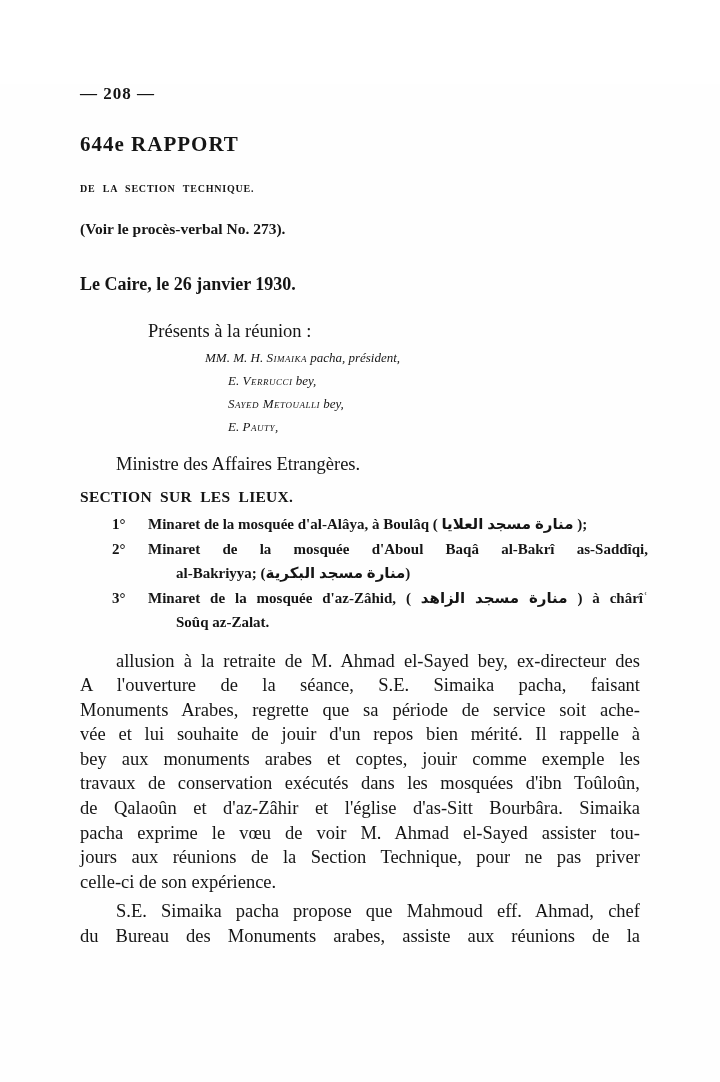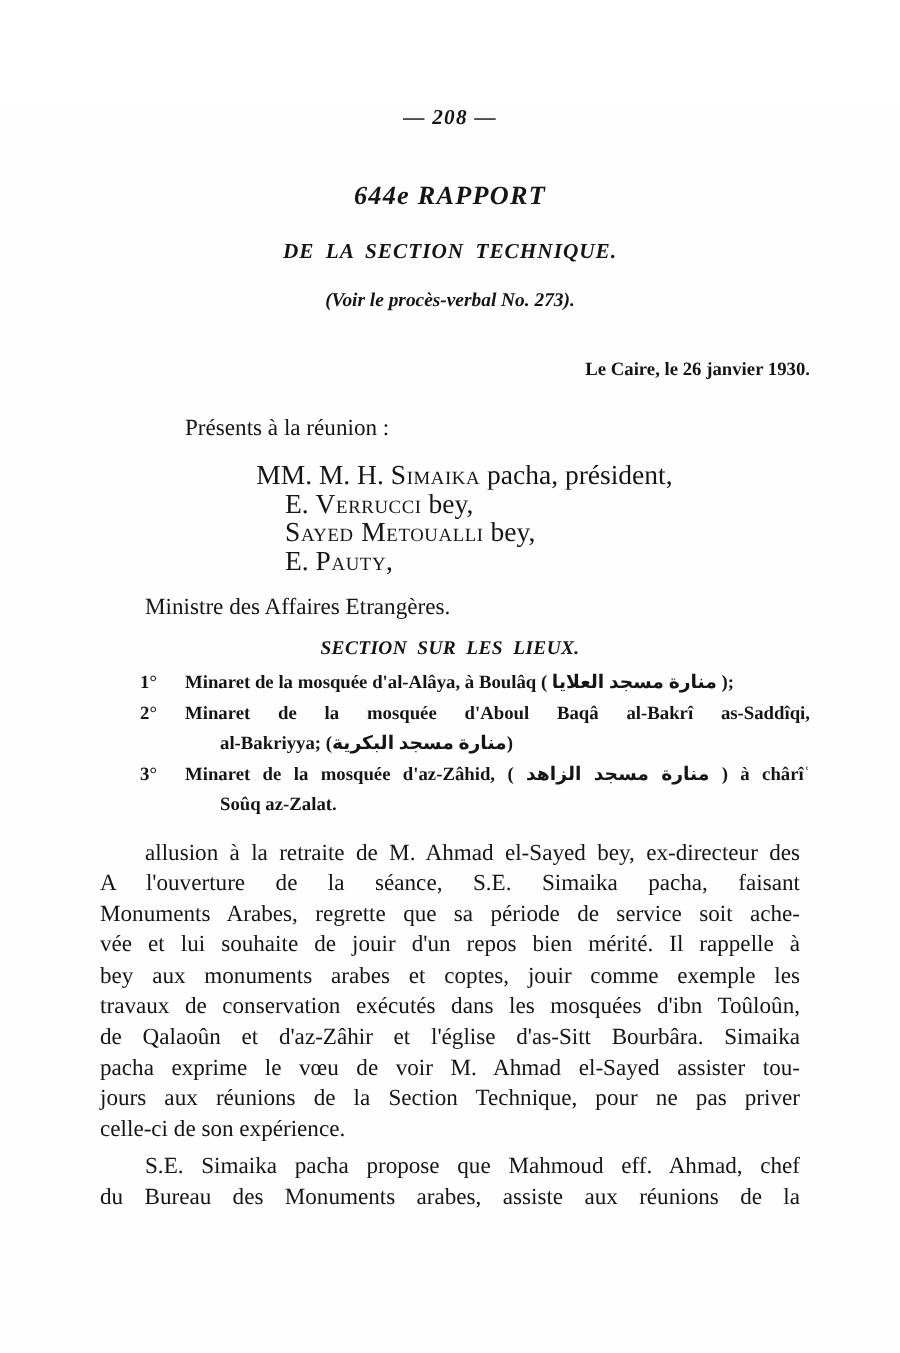--- a/index.html
+++ b/index.html
@@ -9,56 +9,56 @@
     overflow: hidden;
   }
   .page {
     position: relative;
     width: 720px; height: 1082px;
     background: #fefefe;
     color: #151515;
     font-family: "Liberation Serif", "DejaVu Serif", "DejaVu Sans", serif;
     -webkit-font-smoothing: antialiased;
   }
-  .centered { text-align: center; font-style: italic; }
+  .centered { text-align: left; }
 
   #pagenum {
     margin: 84px 80px 0; width: 560px;
     font-size: 17px; font-weight: bold; letter-spacing: 1px;
     line-height: 20px;
   }
   #title {
-    margin: 40px 80px 0; width: 560px;
+    margin: 28px 80px 0; width: 560px;
     font-size: 21px; font-weight: bold; letter-spacing: 1px;
     line-height: 25px;
   }
   #subtitle {
     margin: 22px 80px 0; width: 560px;
-    font-size: 17px; font-weight: bold;
+    font-size: 10px; font-weight: bold;
     letter-spacing: 0.8px; word-spacing: 4px;
     line-height: 19px;
   }
   #refnote {
     margin: 21px 80px 0; width: 560px;
     font-size: 15.5px; font-weight: bold;
     line-height: 19px;
   }
   #dateline {
     margin: 37px 72px 0 80px; width: 568px;
-    text-align: right;
-    font-size: 15px; font-weight: bold;
+    text-align: left;
+    font-size: 18px; font-weight: bold;
     line-height: 19px;
   }
   #presents {
     margin: 26px 0 0 148px;
     font-size: 18.5px; line-height: 23px;
   }
   #attendees {
-    margin: 13px 0 0 205px;
-    font-size: 22px; line-height: 23px;
+    margin: 3px 0 0 205px;
+    font-size: 13px; line-height: 23px; font-style: italic;
   }
   .attendee { padding-left: 23px; }
   .attendee:first-child { padding-left: 0; }
   .sc { font-variant: small-caps; letter-spacing: 0.5px; }
 
   .para { font-size: 18.5px; line-height: 24.6px; }
   .para > div { text-align: justify; text-align-last: justify; }
   .para > div:last-child { text-align-last: left; }
   .para.cont > div:last-child { text-align-last: justify; }
   .para > div:first-child { text-indent: 36px; }

